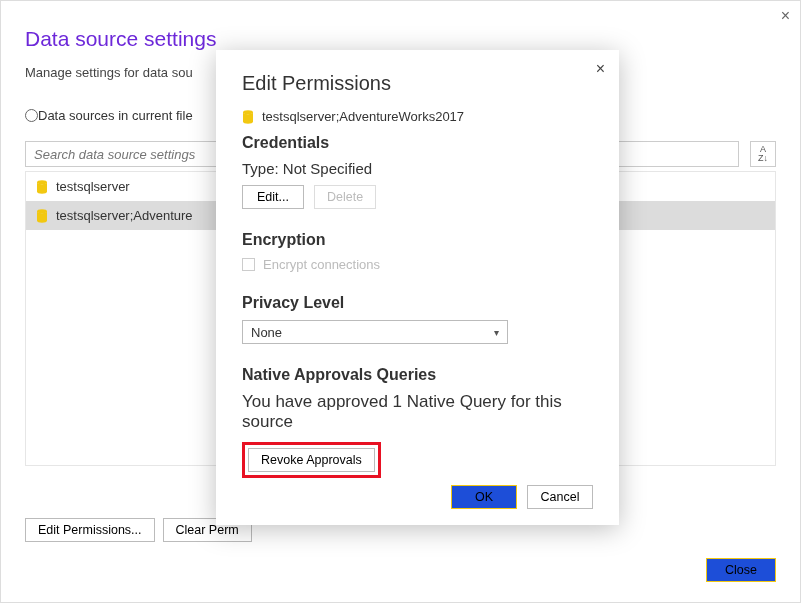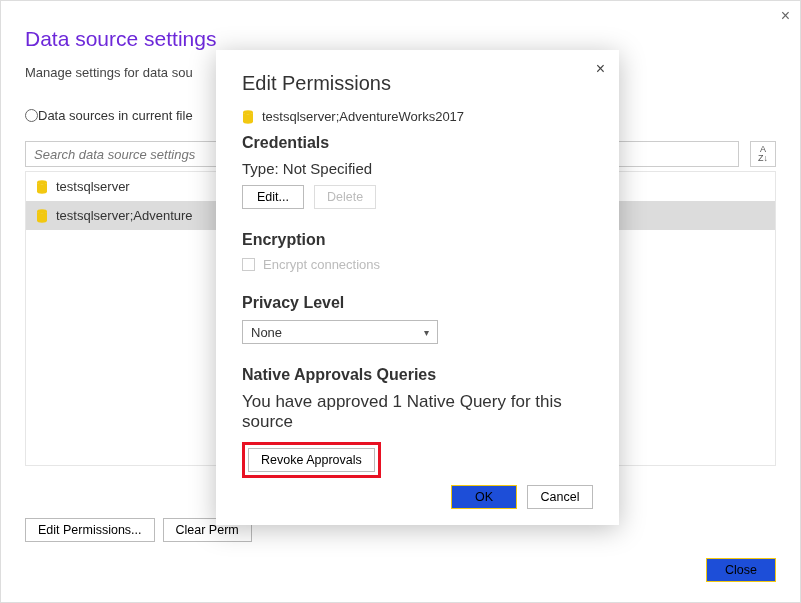--- a/index.html
+++ b/index.html
@@ -115,21 +115,21 @@
     }
     .modal-title { font-size: 20px; font-weight: 400; color: #333; margin-bottom: 14px; }
     .modal-source { display: flex; align-items: center; gap: 8px; font-size: 13px; color: #333; margin-bottom: 10px; }
     .section-head { font-size: 16px; font-weight: 700; color: #333; margin-bottom: 8px; }
     .cred-type { font-size: 15px; margin-bottom: 8px; }
     .cred-btns { display: flex; gap: 10px; margin-bottom: 22px; }
     .btn-disabled { color: #bbb; border-color: #ddd; cursor: default; }
     .enc-row { display: flex; align-items: center; gap: 8px; color: #bbb; font-size: 13px; margin-bottom: 22px; margin-top: 6px;}
     .chk { width: 13px; height: 13px; border: 1px solid #ccc; display: inline-block; }
     .privacy-select {
-      width: 196px; height: 24px; border: 1px solid #bbb;
+      width: 266px; height: 24px; border: 1px solid #bbb;
       display: flex; align-items: center; justify-content: space-between;
       padding: 0 8px; font-size: 13px; margin-top: 6px; margin-bottom: 22px;
       cursor: pointer;
     }
     .native-text { font-size: 17px; margin: 6px 0 10px 0; }
     .revoke-wrap { border: 3px solid #E81123; padding: 3px 3px; display: inline-block; }
     .modal-footer {
       position: absolute; right: 26px; bottom: 16px;
       display: flex; gap: 10px;
     }

